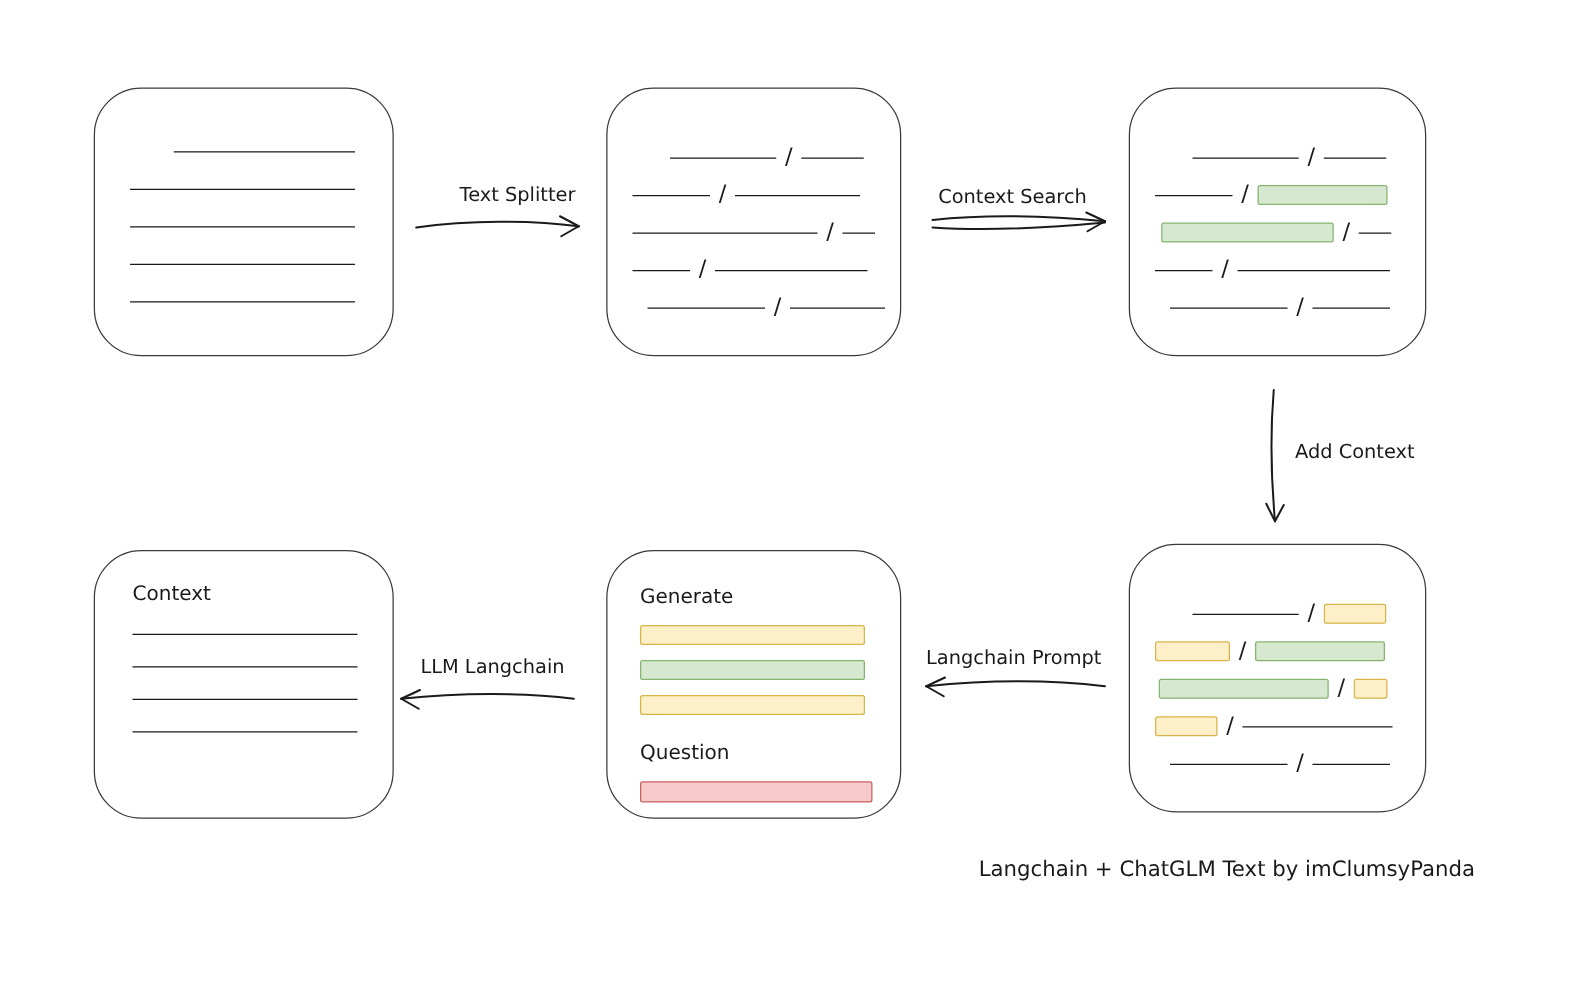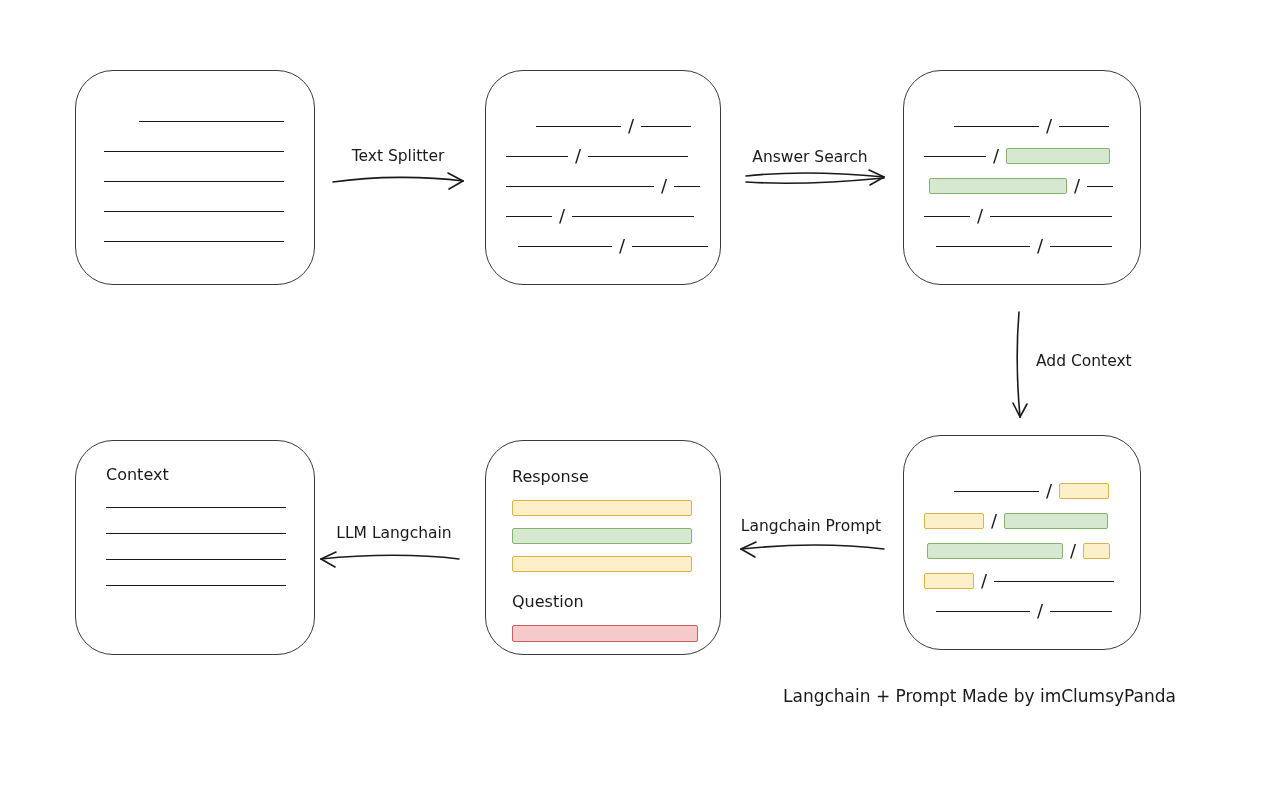--- a/index.html
+++ b/index.html
@@ -56,21 +56,21 @@
     margin-bottom: 8px;
   }
   .question-label { margin-top: 14px; }
 
   .arrow-label {
     position: absolute;
     font-size: 15.5px;
     text-align: center;
     white-space: nowrap;
   }
-  .label-text-splitter   { left: 337px; top: 147px; width: 122px; }
+  .label-text-splitter   { left: 353px; top: 147px; width: 122px; }
   .label-vector-search   { left: 746px; top: 148px; width: 128px; }
   .label-add-context     { left: 1036px; top: 352px; width: 112px; text-align: left; }
   .label-generate-prompt { left: 738px; top: 517px; width: 146px; }
   .label-llm-response    { left: 332px; top: 524px; width: 124px; }
 
   .caption {
     position: absolute;
     left: 783px; top: 686px;
     font-size: 17px;
     white-space: nowrap;
@@ -214,21 +214,21 @@
       </div>
       <div class="chunk-row" style="padding-left: 12px;">
         <span class="seg seg-line" style="width: 94px;"></span>
         <span class="slash">/</span>
         <span class="seg seg-line" style="width: 62px;"></span>
       </div>
     </div>
 </div>
 
 <div class="box box-prompt">
-  <div class="box-label">Response</div>
+  <div class="box-label">Generate</div>
   <div class="prompt-rows">
       <div class="chunk-row" style="padding-left: 0px;">
         <span class="seg seg-yellow" style="width: 180px;"></span>
       </div>
       <div class="chunk-row" style="padding-left: 0px;">
         <span class="seg seg-green" style="width: 180px;"></span>
       </div>
       <div class="chunk-row" style="padding-left: 0px;">
         <span class="seg seg-yellow" style="width: 180px;"></span>
       </div>
@@ -253,18 +253,18 @@
       <div class="chunk-row" style="padding-left: 0px;">
         <span class="seg seg-line" style="width: 180px;"></span>
       </div>
       <div class="chunk-row" style="padding-left: 0px;">
         <span class="seg seg-line" style="width: 180px;"></span>
       </div>
     </div>
 </div>
 
 <div class="arrow-label label-text-splitter">Text Splitter</div>
-<div class="arrow-label label-vector-search">Answer Search</div>
+<div class="arrow-label label-vector-search">Context Search</div>
 <div class="arrow-label label-add-context">Add Context</div>
 <div class="arrow-label label-generate-prompt">Langchain Prompt</div>
 <div class="arrow-label label-llm-response">LLM Langchain</div>
 
-<div class="caption">Langchain + Prompt Made by imClumsyPanda</div>
+<div class="caption">Langchain + ChatGLM Text by imClumsyPanda</div>
 
 </body></html>

